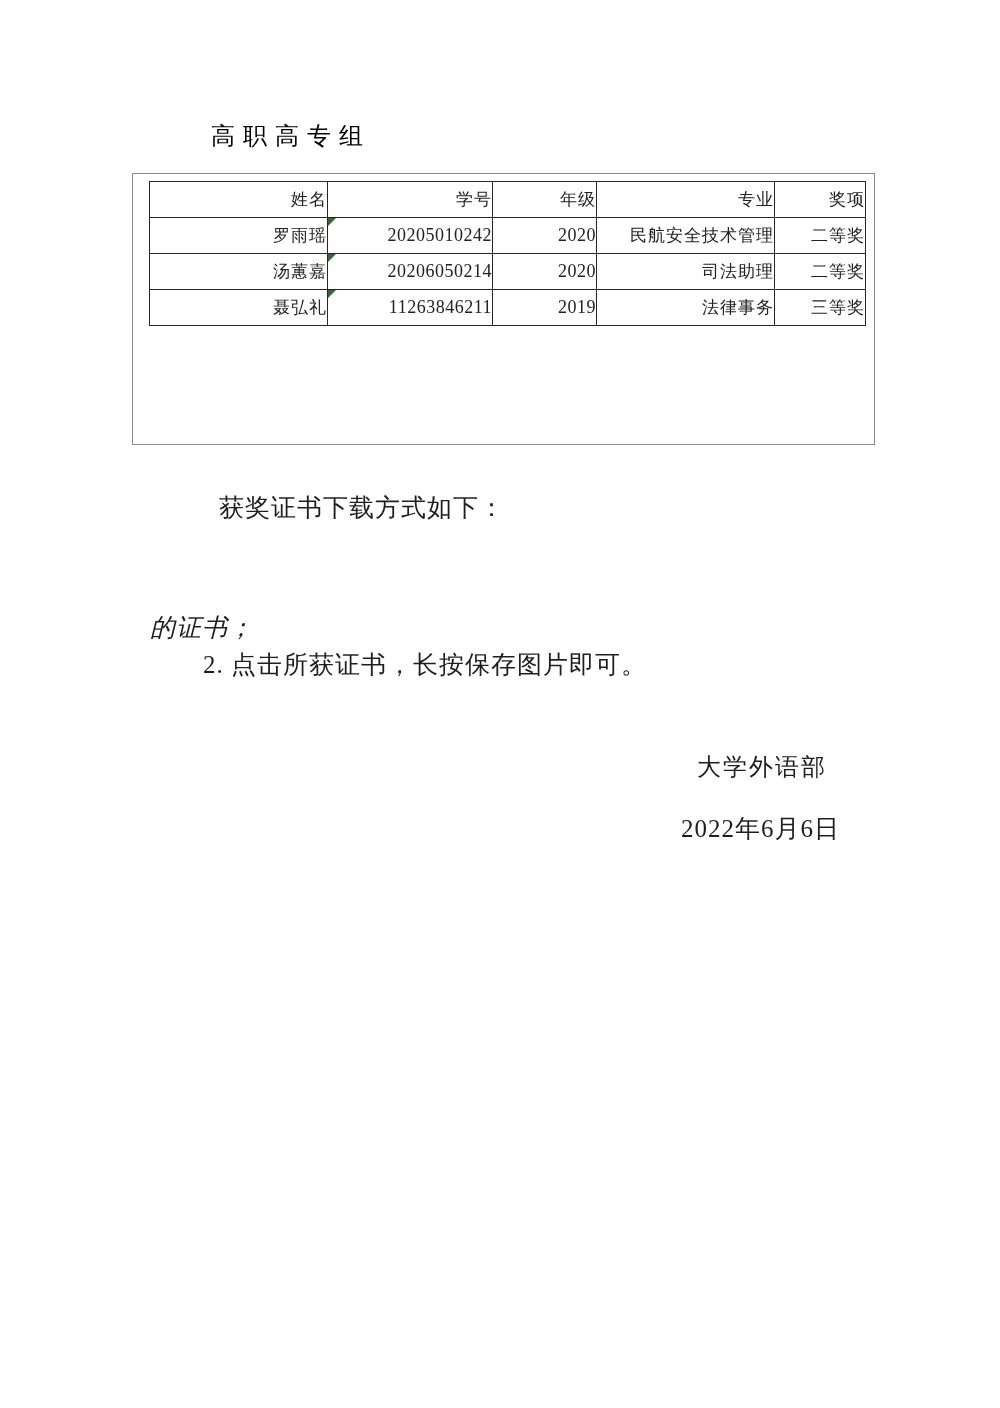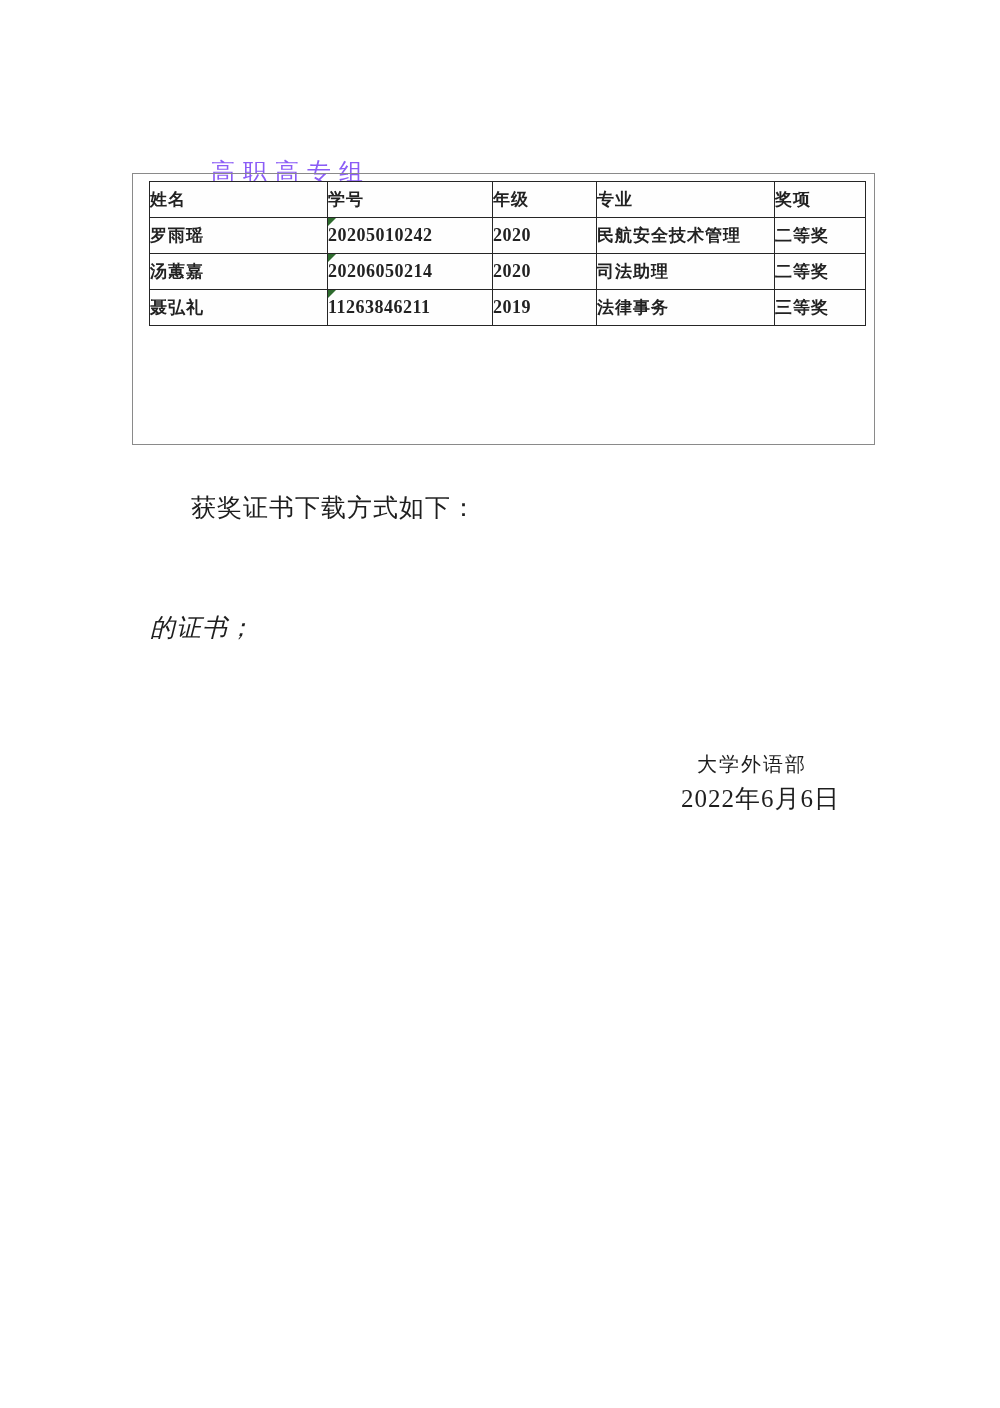--- a/index.html
+++ b/index.html
@@ -17,23 +17,22 @@
     overflow: hidden;
   }
 
   
   .doc-title {
     position: absolute;
     left: 211px;
     top: 120px;
     font-size: 24px;
     letter-spacing: 8px;
-    color: #8b5cf6;
+    color: #000000;
     white-space: nowrap;
-    margin-top: 36px;
   }
 
   
   .table-outline {
     position: absolute;
     left: 132px;
     top: 173px;
     width: 741px;
     height: 270px;
     border: 1px solid #8a8a8a;
@@ -53,24 +52,24 @@
   }
   table.awards col.c-name  { width: 178px; }
   table.awards col.c-id    { width: 165px; }
   table.awards col.c-grade { width: 104px; }
   table.awards col.c-major { width: 178px; }
   table.awards col.c-award { width: 91px; }
   table.awards th, table.awards td {
     border: 1.5px solid #262626;
     height: 35px;
     padding: 0;
-    text-align: left;
+    text-align: right;
     vertical-align: middle;
     font-size: 17px;
-    font-weight: bold;
+    font-weight: normal;
     color: #222222;
     position: relative;
     letter-spacing: 1px;
   }
   table.awards td.num {
     font-size: 18px;
     letter-spacing: 0.5px;
   }
   
   .flag {
@@ -88,38 +87,38 @@
   }
 
   
   .body-line {
     position: absolute;
     font-size: 25px;
     letter-spacing: 1px;
     color: #1e1e1e;
     white-space: nowrap;
   }
-  .intro   { left: 191px; top: 491px; }
+  .intro   { left: 219px; top: 491px; }
   .p1a     { left: 203px; top: 544px; }
   .p1b     { left: 150px; top: 611px; font-style: italic; }
   .p2      { left: 203px; top: 648px; }
 
   
   .sig-dept {
     position: absolute;
     left: 697px;
     top: 751px;
-    font-size: 20px;
+    font-size: 24px;
     letter-spacing: 2px;
     white-space: nowrap;
   }
   .sig-date {
     position: absolute;
     left: 681px;
-    top: 782px;
+    top: 812px;
     font-size: 25px;
     letter-spacing: 1px;
     white-space: nowrap;
   }
 </style>
 </head>
 <body>
 
 <div class="page">
 
@@ -166,17 +165,18 @@
           <td class="num">2019</td>
           <td>法律事务</td>
           <td>三等奖</td>
         </tr>
       </tbody>
     </table>
   </div>
 
   <div class="body-line intro">获奖证书下载方式如下：</div>
   <div class="body-line p1b">的证书；</div>
+  <div class="body-line p2">2. 点击所获证书，长按保存图片即可。</div>
 
   <div class="sig-dept">大学外语部</div>
   <div class="sig-date">2022年6月6日</div>
 
 </div>
 
 </body></html>

